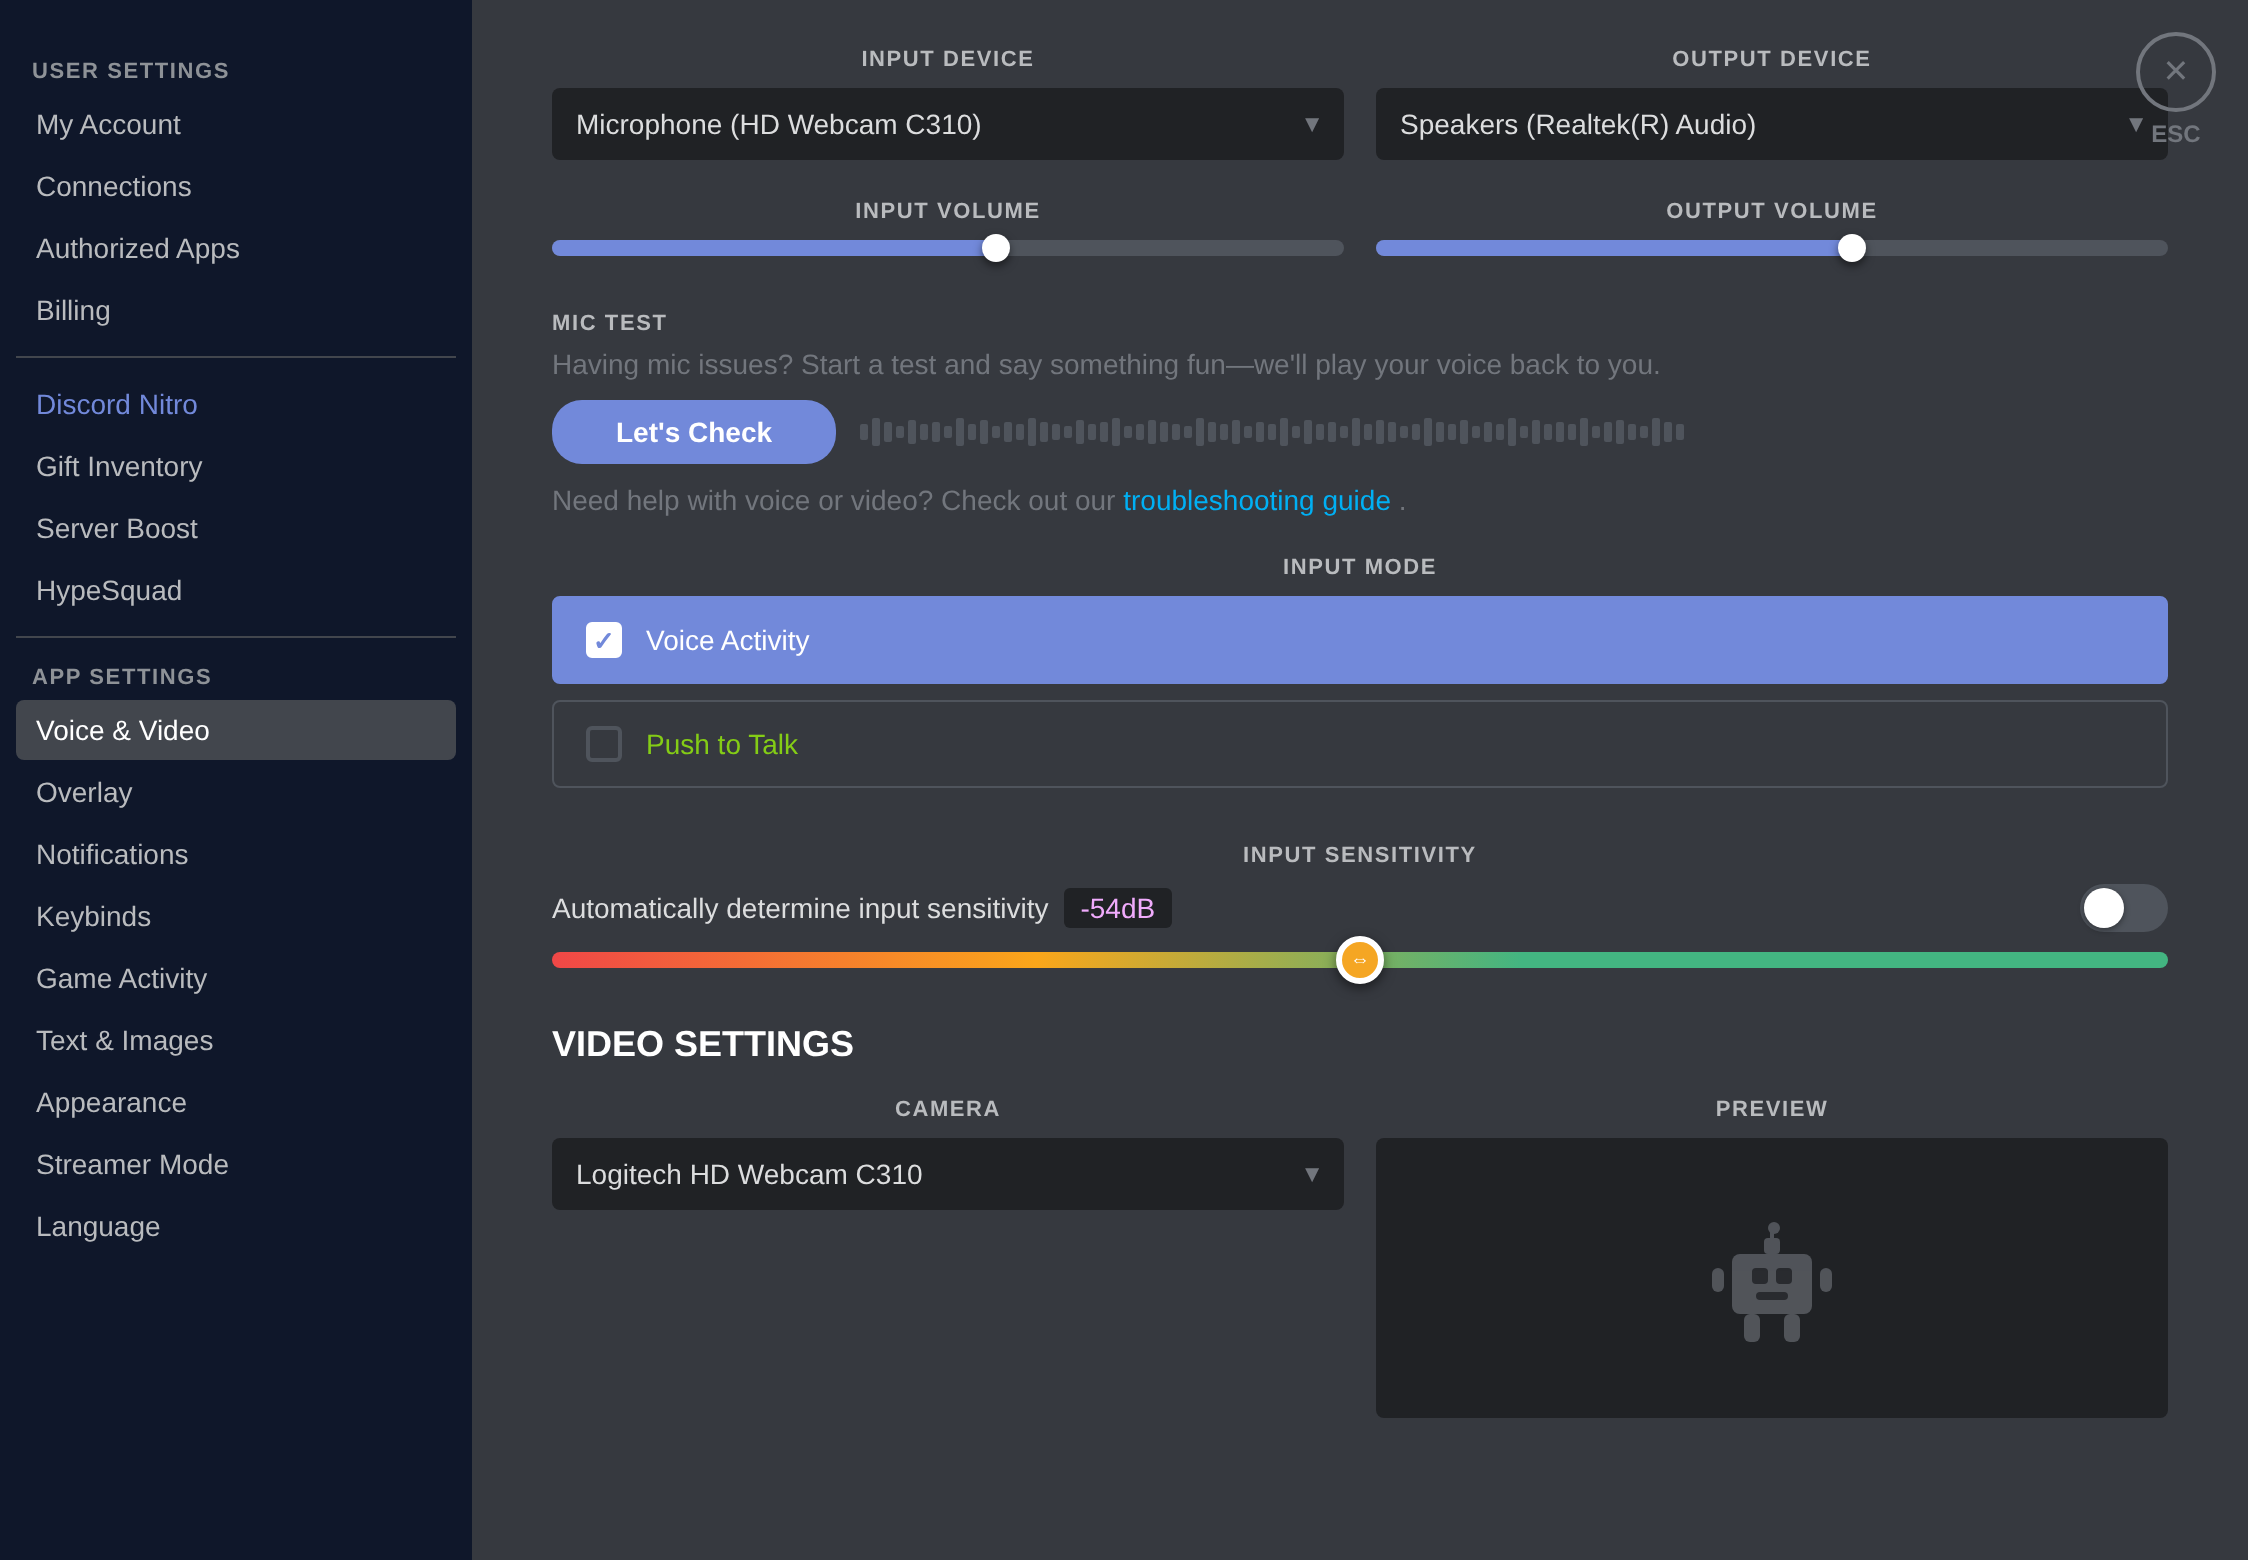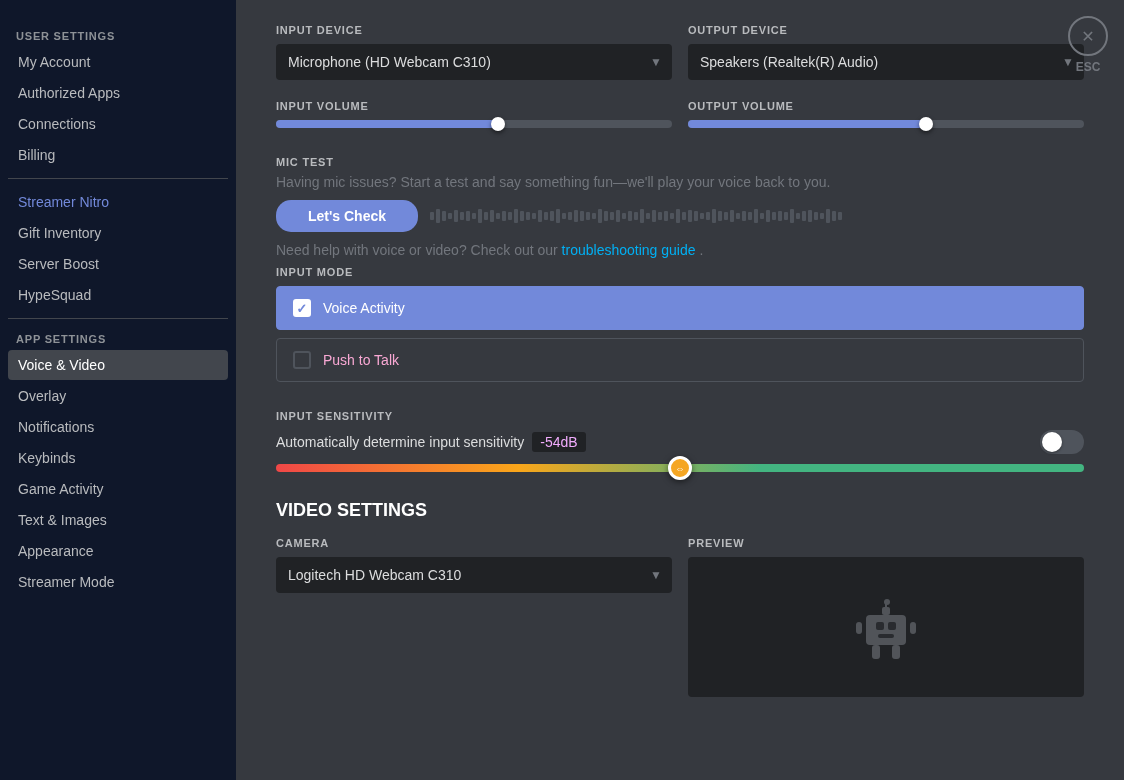--- a/index.html
+++ b/index.html
@@ -97,20 +97,21 @@
     .section {
       margin-bottom: 28px;
     }
     .section-header {
       color: #b9bbbe;
       font-size: 11px;
       font-weight: 700;
       text-transform: uppercase;
       letter-spacing: 0.8px;
       margin-bottom: 8px;
+      text-align: center;
     }
 
     
     .two-col {
       display: grid;
       grid-template-columns: 1fr 1fr;
       gap: 16px;
       margin-bottom: 20px;
     }
 
@@ -160,21 +161,21 @@
       position: absolute;
       top: 50%;
       transform: translate(-50%, -50%);
       cursor: pointer;
       box-shadow: 0 2px 4px rgba(0,0,0,0.5);
     }
 
     
     .mic-test-section {
       background: transparent;
-      margin-bottom: 8px;
+      margin-bottom: 20px;
     }
     .mic-test-label {
       color: #b9bbbe;
       font-size: 11px;
       font-weight: 700;
       text-transform: uppercase;
       letter-spacing: 0.8px;
       margin-bottom: 6px;
     }
     .mic-test-desc {
@@ -223,21 +224,21 @@
     .input-mode-option {
       border: 1px solid #4f545c;
       border-radius: 4px;
       padding: 12px 16px;
       display: flex;
       align-items: center;
       gap: 12px;
       margin-bottom: 8px;
       cursor: pointer;
       background: transparent;
-      color: #f9a8d4;
+      color: #84cc16;
     }
     .input-mode-option.selected {
       background: #7289da;
       border-color: #7289da;
       color: #fff;
     }
     .checkbox-box {
       width: 18px;
       height: 18px;
       border: 2px solid #fff;
@@ -362,43 +363,44 @@
       opacity: 0.6;
     }
   </style>
 </head>
 <body>
 
 <nav class="sidebar">
   <div class="sidebar-section-label">USER SETTINGS</div>
 
   <a class="sidebar-item">My Account</a>
+  <a class="sidebar-item">Connections</a>
   <a class="sidebar-item">Authorized Apps</a>
-  <a class="sidebar-item">Connections</a>
   <a class="sidebar-item">Billing</a>
 
   <hr class="sidebar-divider">
 
-  <a class="sidebar-item highlight">Streamer Nitro</a>
+  <a class="sidebar-item highlight">Discord Nitro</a>
   <a class="sidebar-item">Gift Inventory</a>
   <a class="sidebar-item">Server Boost</a>
   <a class="sidebar-item">HypeSquad</a>
 
   <hr class="sidebar-divider">
 
   <div class="sidebar-section-label">APP SETTINGS</div>
 
   <a class="sidebar-item active">Voice &amp; Video</a>
   <a class="sidebar-item">Overlay</a>
   <a class="sidebar-item">Notifications</a>
   <a class="sidebar-item">Keybinds</a>
   <a class="sidebar-item">Game Activity</a>
   <a class="sidebar-item">Text &amp; Images</a>
   <a class="sidebar-item">Appearance</a>
   <a class="sidebar-item">Streamer Mode</a>
+  <a class="sidebar-item">Language</a>
 </nav>
 
 <main class="main-content">
 
   <div class="esc-button">
     <div class="esc-circle">✕</div>
     <span class="esc-label">ESC</span>
   </div>
 
   <div class="two-col section">

